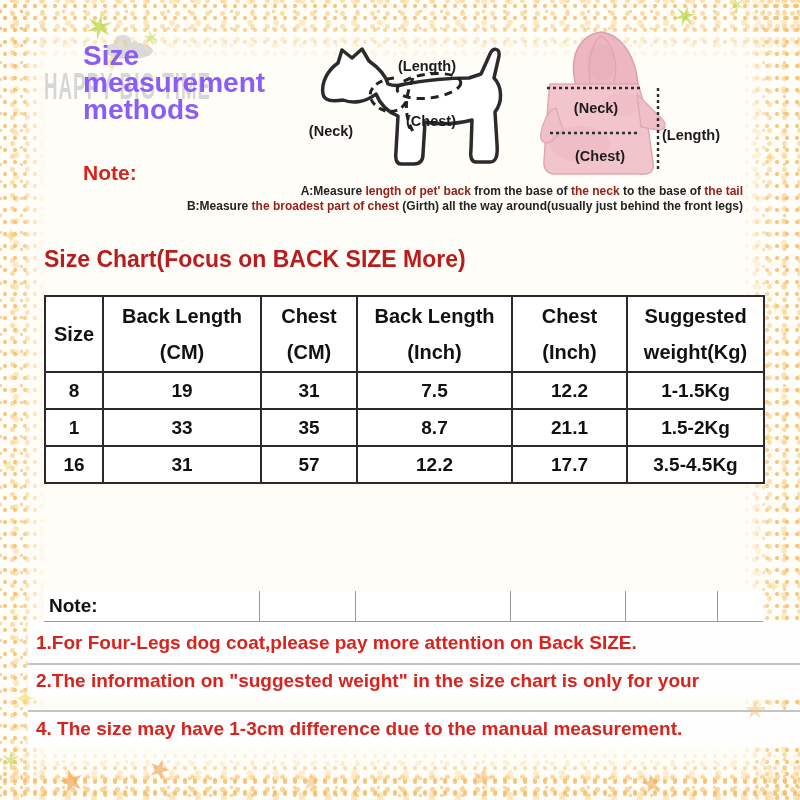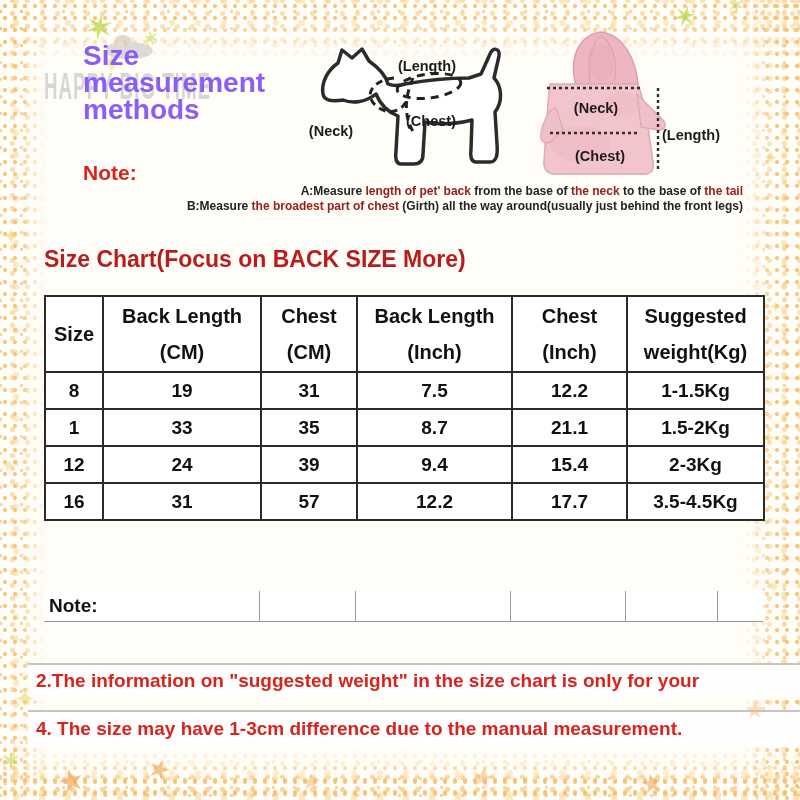--- a/index.html
+++ b/index.html
@@ -235,28 +235,20 @@
           </tr>
           <tr>
             <td>1</td>
             <td>33</td>
             <td>35</td>
             <td>8.7</td>
             <td>21.1</td>
             <td>1.5-2Kg</td>
           </tr>
           <tr>
-            <td>12</td>
-            <td>24</td>
-            <td>39</td>
-            <td>9.4</td>
-            <td>15.4</td>
-            <td>2-3Kg</td>
-          </tr>
-          <tr>
             <td>16</td>
             <td>31</td>
             <td>57</td>
             <td>12.2</td>
             <td>17.7</td>
             <td>3.5-4.5Kg</td>
           </tr>
         </tbody>
     </table>
   </div>
@@ -265,20 +257,23 @@
     <div class="cell" style="width:216px">
         <div class="lbl">Note:</div>
       </div>
     <div class="cell" style="width:96px"></div>
     <div class="cell" style="width:155px"></div>
     <div class="cell" style="width:115px"></div>
     <div class="cell" style="width:92px"></div>
     <div class="cell" style="width:45px; border-right:none"></div>
   </div>
 
+  <div class="band band-1">
+    <div class="txt">1.For Four-Legs dog coat,please pay more attention on Back SIZE.</div>
+  </div>
   <div class="band band-2">
     <div class="txt">2.The information on "suggested weight" in the size chart is only for your</div>
   </div>
   <div class="band band-4">
     <div class="txt">4. The size may have 1-3cm difference due to the manual measurement.</div>
   </div>
 
 <span class="star" style="left: 84px; top: 10px; font-size: 36px; color: rgb(183, 217, 70); opacity: 0.75; transform: rotate(10deg);">✶</span>
     <span class="star" style="left: 142px; top: 28px; font-size: 22px; color: rgb(195, 221, 85); opacity: 0.6; transform: rotate(-12deg);">✶</span>
     <span class="star" style="left: 100px; top: 50px; font-size: 28px; color: rgb(233, 224, 96); opacity: 0.55; transform: rotate(0deg);">✦</span>

